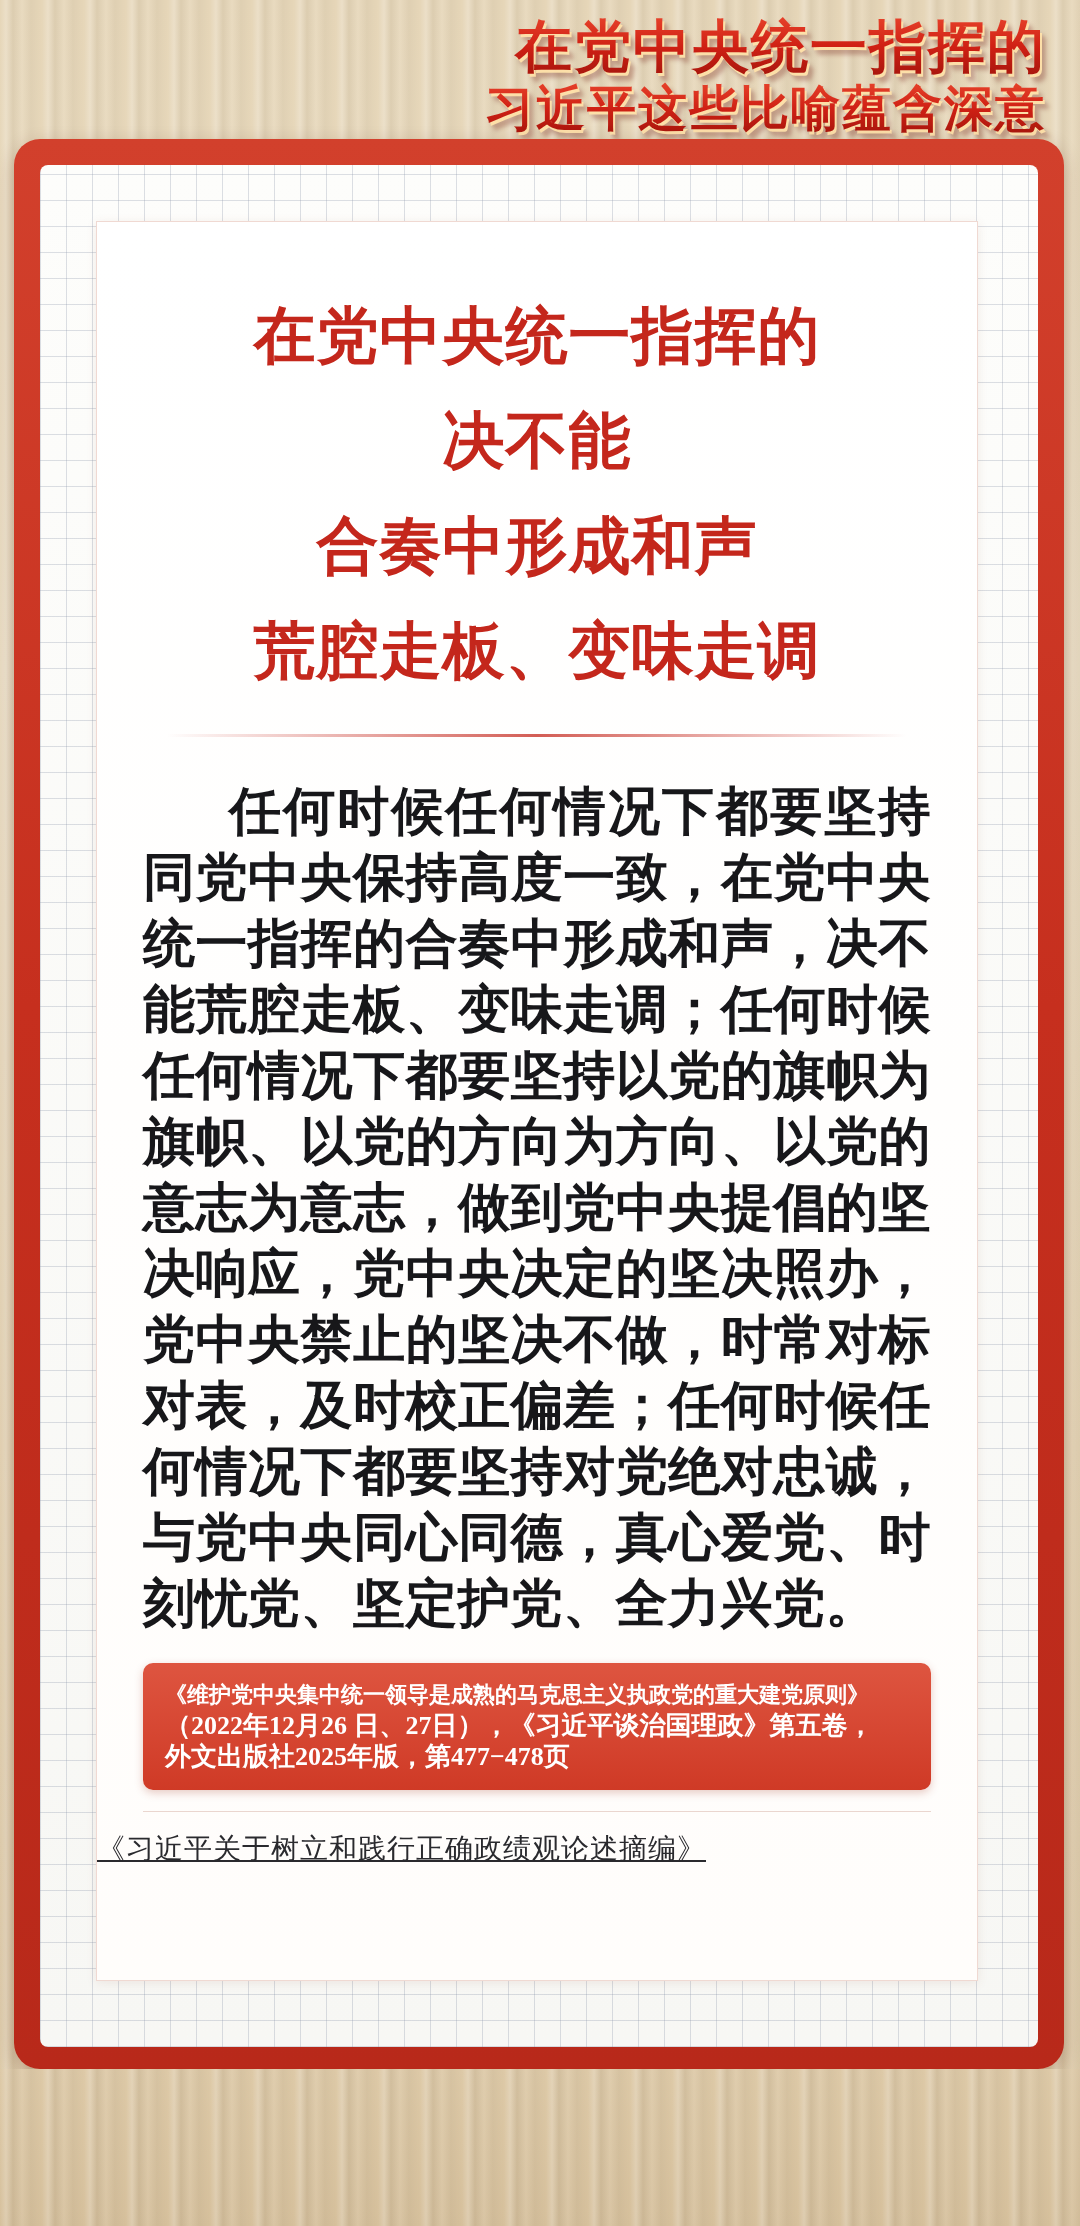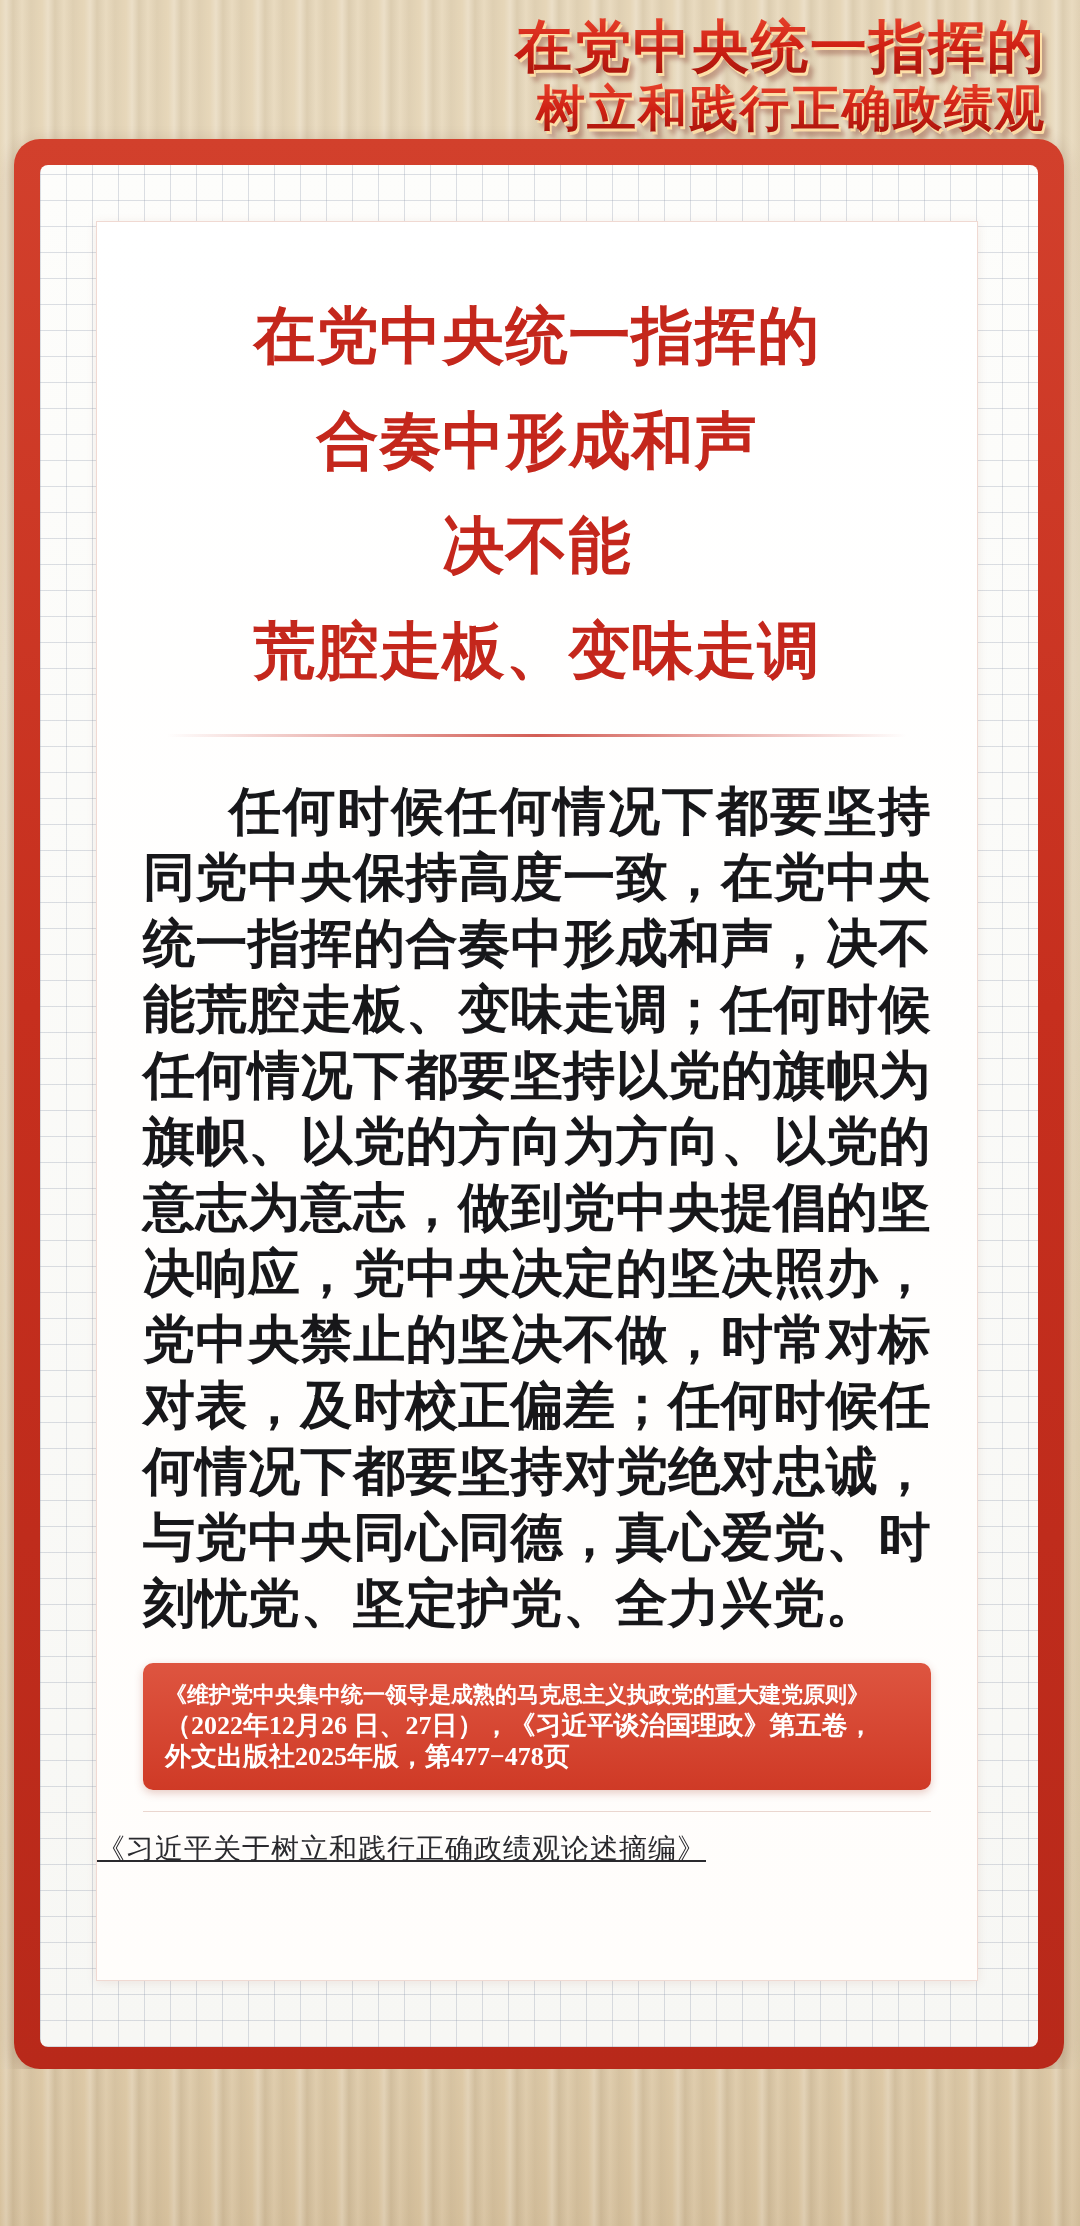--- a/index.html
+++ b/index.html
@@ -241,32 +241,32 @@
       linear-gradient(180deg,#ddc9a7 0%,#d6c09c 100%);
   }
 </style>
 </head>
 <body>
 
 <div class="page">
 
   <div class="header">
     <div class="header-line l1">在党中央统一指挥的</div>
-    <div class="header-line l2">树立和践行正确政绩观</div>
+    <div class="header-line l2">习近平这些比喻蕴含深意</div>
   </div>
 
   <div class="card-outer">
     <div class="card-grid">
 
       <div class="sheet">
 
         <div class="headline">
           <span class="hl">在党中央统一指挥的</span>
+          <span class="hl">决不能</span>
           <span class="hl">合奏中形成和声</span>
-          <span class="hl">决不能</span>
           <span class="hl">荒腔走板、变味走调</span>
         </div>
 
         <div class="divider"></div>
 
         <div class="body-text">任何时候任何情况下都要坚持同党中央保持高度一致，在党中央统一指挥的合奏中形成和声，决不能荒腔走板、变味走调；任何时候任何情况下都要坚持以党的旗帜为旗帜、以党的方向为方向、以党的意志为意志，做到党中央提倡的坚决响应，党中央决定的坚决照办，党中央禁止的坚决不做，时常对标对表，及时校正偏差；任何时候任何情况下都要坚持对党绝对忠诚，与党中央同心同德，真心爱党、时刻忧党、坚定护党、全力兴党。</div>
 
         <div class="source-box">
           <div class="source-line s1">《维护党中央集中统一领导是成熟的马克思主义执政党的重大建党原则》</div>
           <div class="source-line">（2022年12月26 日、27日），《习近平谈治国理政》第五卷，</div>

